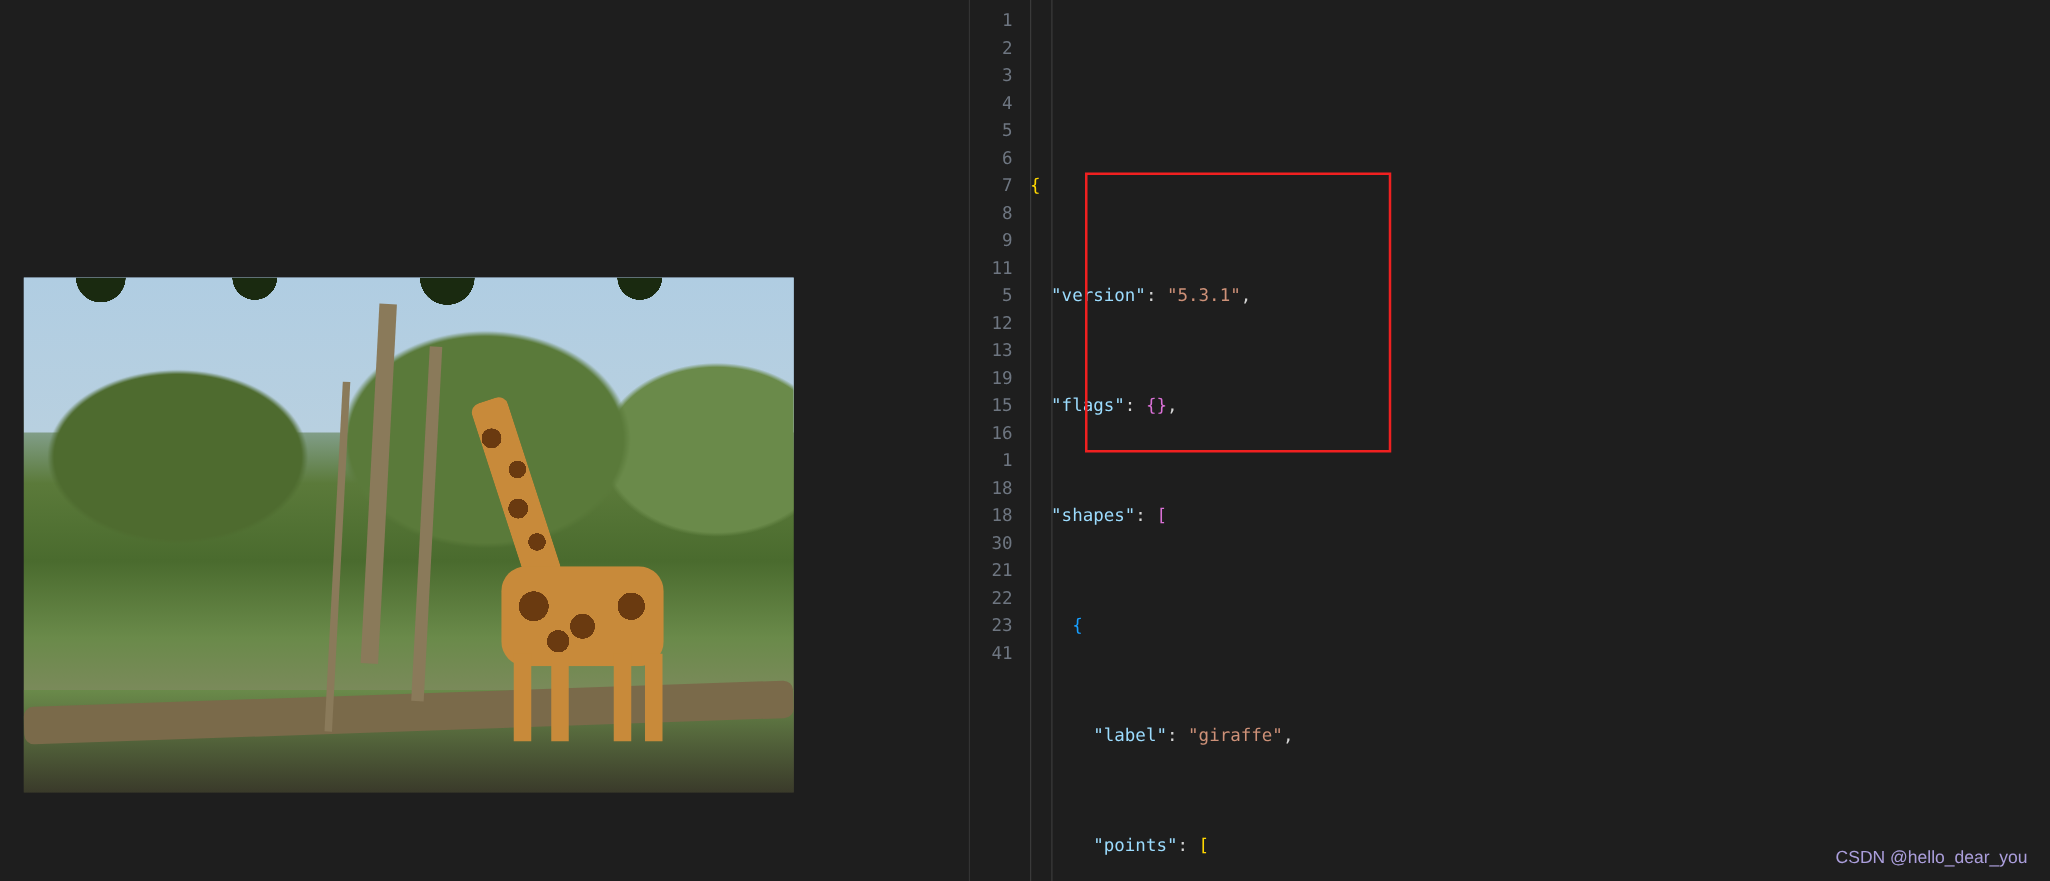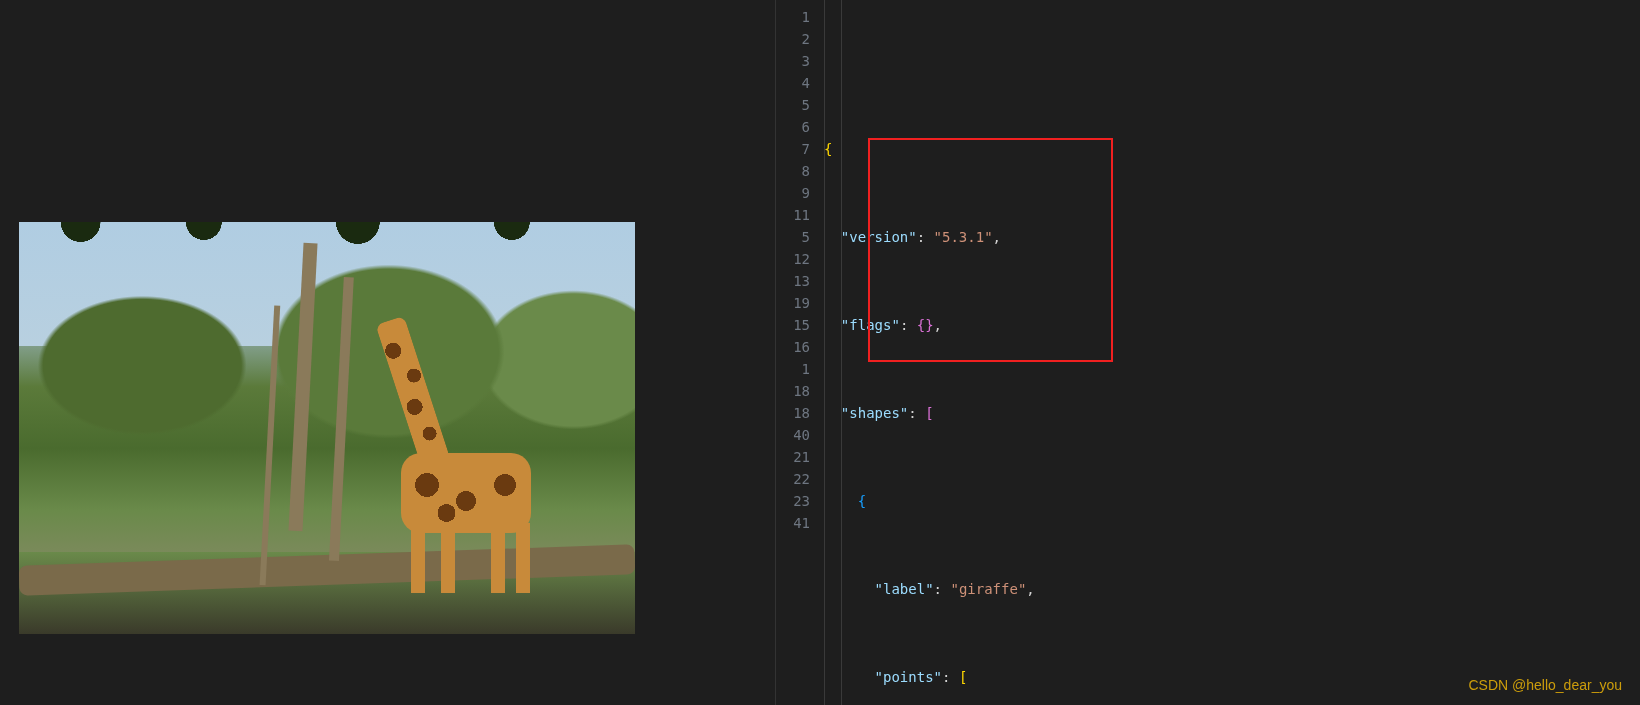--- a/index.html
+++ b/index.html
@@ -130,21 +130,21 @@
   .highlight-box {
     position: absolute;
     border: 2px solid #f02020;
     pointer-events: none;
   }
 
   .watermark {
     position: absolute;
     right: 18px;
     bottom: 12px;
-    color: #eab308;
+    color: #c4b5fd;
     font-family: sans-serif;
     font-size: 14px;
     opacity: 0.85;
   }
 </style>
 </head>
 <body>
 
 <div class="left-pane">
   <div class="image-holder">
@@ -179,21 +179,21 @@
     <div>11</div>
     <div>5</div>
     <div>12</div>
     <div>13</div>
     <div>19</div>
     <div>15</div>
     <div>16</div>
     <div>1</div>
     <div>18</div>
     <div>18</div>
-    <div>40</div>
+    <div>30</div>
     <div>21</div>
     <div>22</div>
     <div>23</div>
     <div>41</div>
   </div>
 
   <div class="code">
     <div class="indent-guide" style="left:0px"></div>
     <div class="indent-guide" style="left:17px"></div>
 

